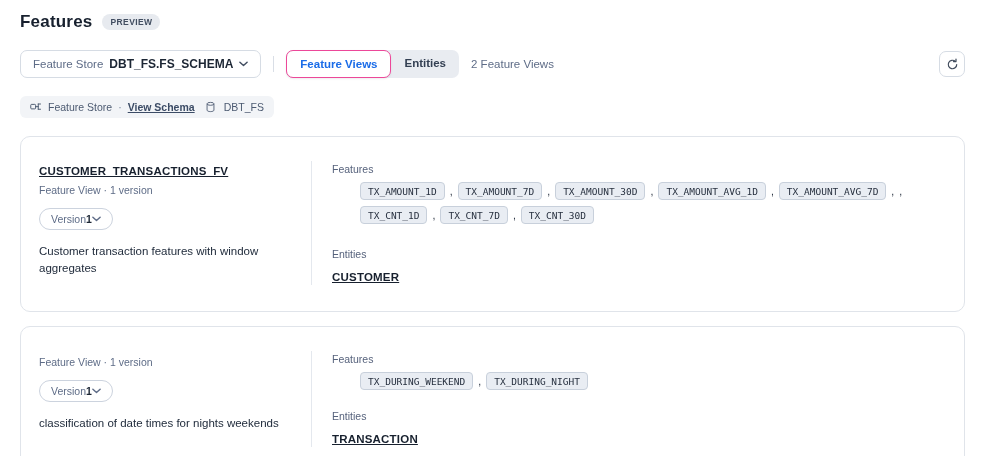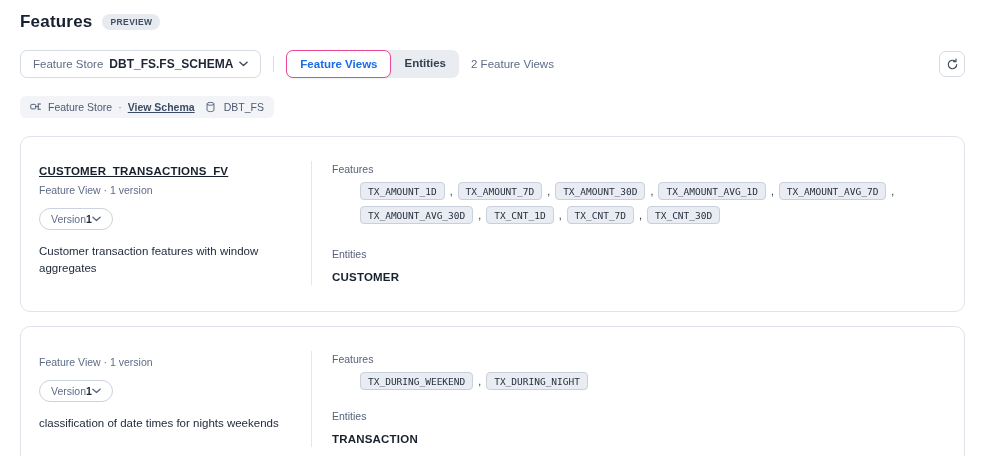--- a/index.html
+++ b/index.html
@@ -56,21 +56,21 @@
   .card-div { width:1px; background:#e4e8ee; flex:none; }
   .card-right { flex:1; padding-left:20px; padding-top:2px; }
   .sec-label { font-size:10.5px; color:#56627c; margin-bottom:7px; }
   .chips { display:flex; flex-wrap:wrap; align-items:center; gap:6px 5px; max-width:600px;margin-left:28px; }
   .chip { font-family:"DejaVu Sans Mono", monospace; font-size:9.5px; color:#27303f;
           background:#e9edf3; border:1px solid #c8d0db; border-radius:4px;
           padding:2.5px 7px; white-space:nowrap; }
   .chip-comma { font-size:10.5px; color:#27303f; }
   .ent-block { margin-top:24px; }
   .entity-link { font-size:11.5px; font-weight:bold; color:#17202e;
-                 letter-spacing:.2px; cursor:pointer; display:inline-block; }
+                 text-decoration:underline; letter-spacing:.2px; cursor:pointer; display:inline-block; }
 
   svg { display:block; }
 </style>
 </head>
 <body>
 
 <div class="page">
 
   
   <div class="hdr">
@@ -151,21 +151,20 @@
           <span class="chip">TX_AMOUNT_1D</span>
           <span class="chip-comma">,</span>
           <span class="chip">TX_AMOUNT_7D</span>
           <span class="chip-comma">,</span>
           <span class="chip">TX_AMOUNT_30D</span>
           <span class="chip-comma">,</span>
           <span class="chip">TX_AMOUNT_AVG_1D</span>
           <span class="chip-comma">,</span>
           <span class="chip">TX_AMOUNT_AVG_7D</span>
           <span class="chip-comma">,</span>
-          <span class="chip">TX_AMOUNT_AVG_30D</span>
           <span class="chip-comma">,</span>
           <span class="chip">TX_CNT_1D</span>
           <span class="chip-comma">,</span>
           <span class="chip">TX_CNT_7D</span>
           <span class="chip-comma">,</span>
           <span class="chip">TX_CNT_30D</span>
         </div>
       <div class="ent-block">
         <div class="sec-label">Entities</div>
         <a class="entity-link">CUSTOMER</a>

